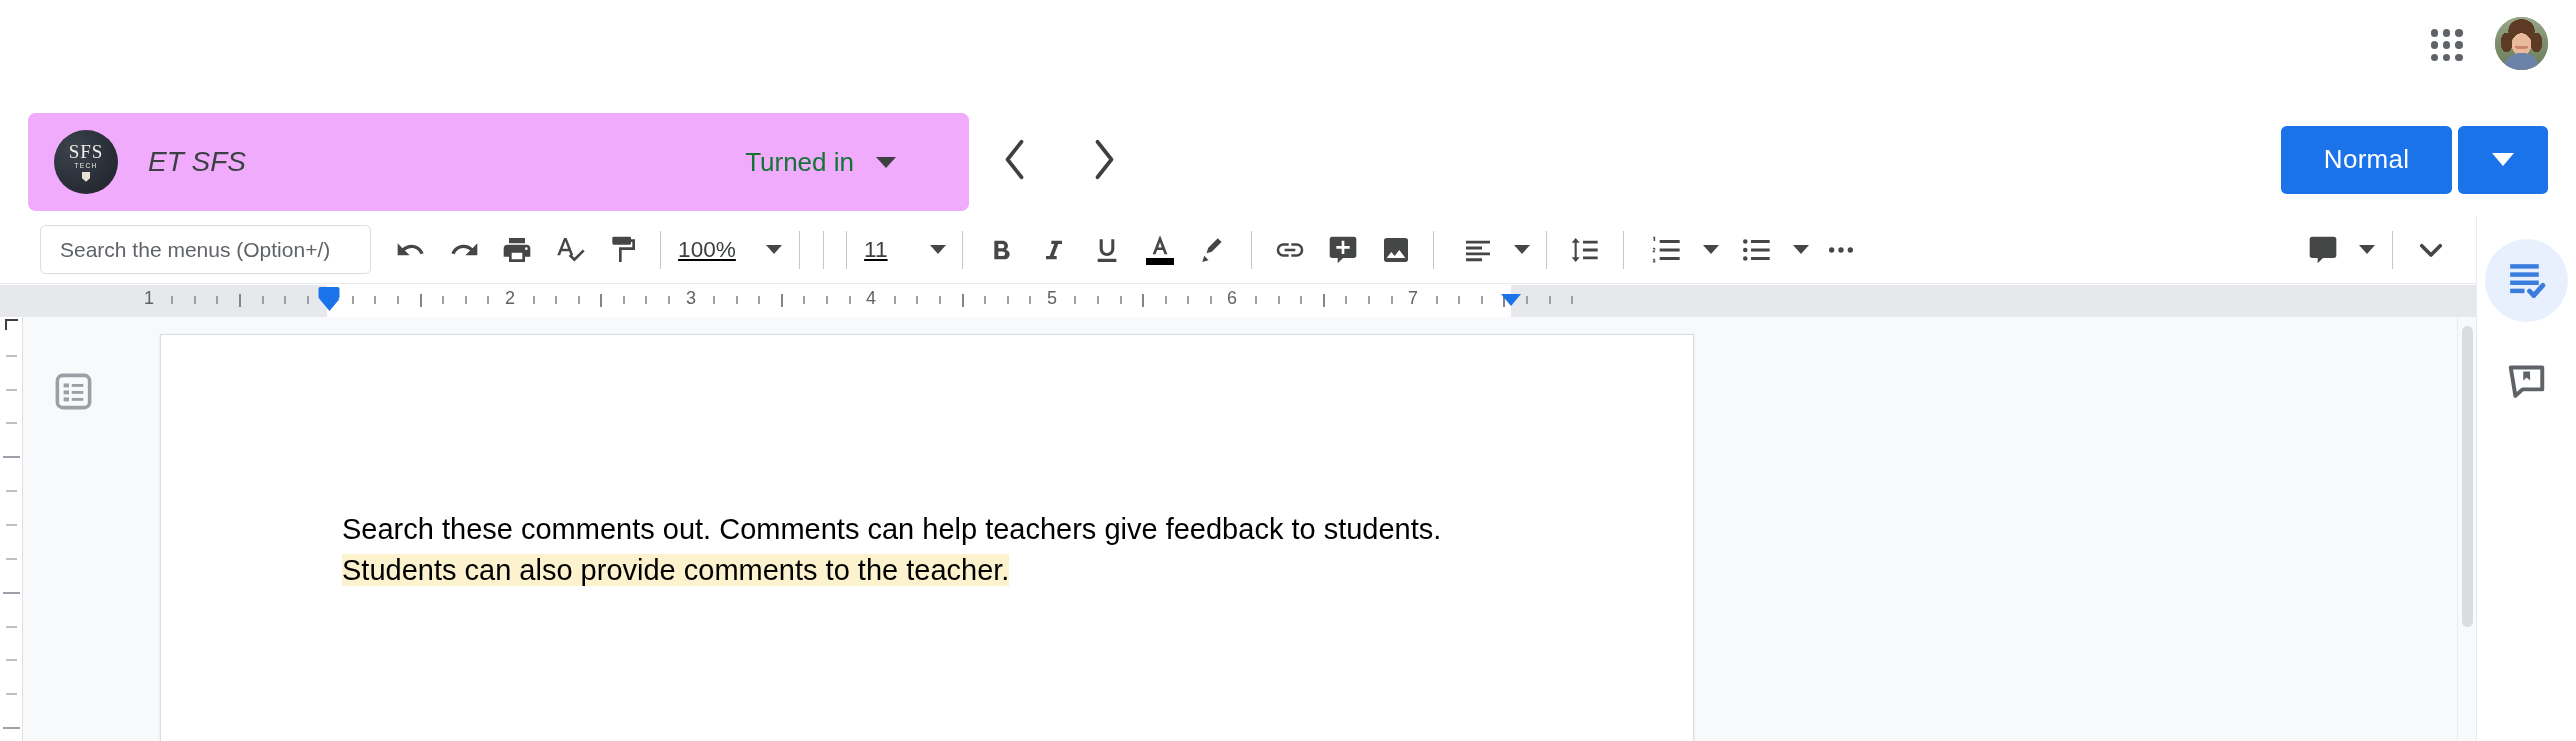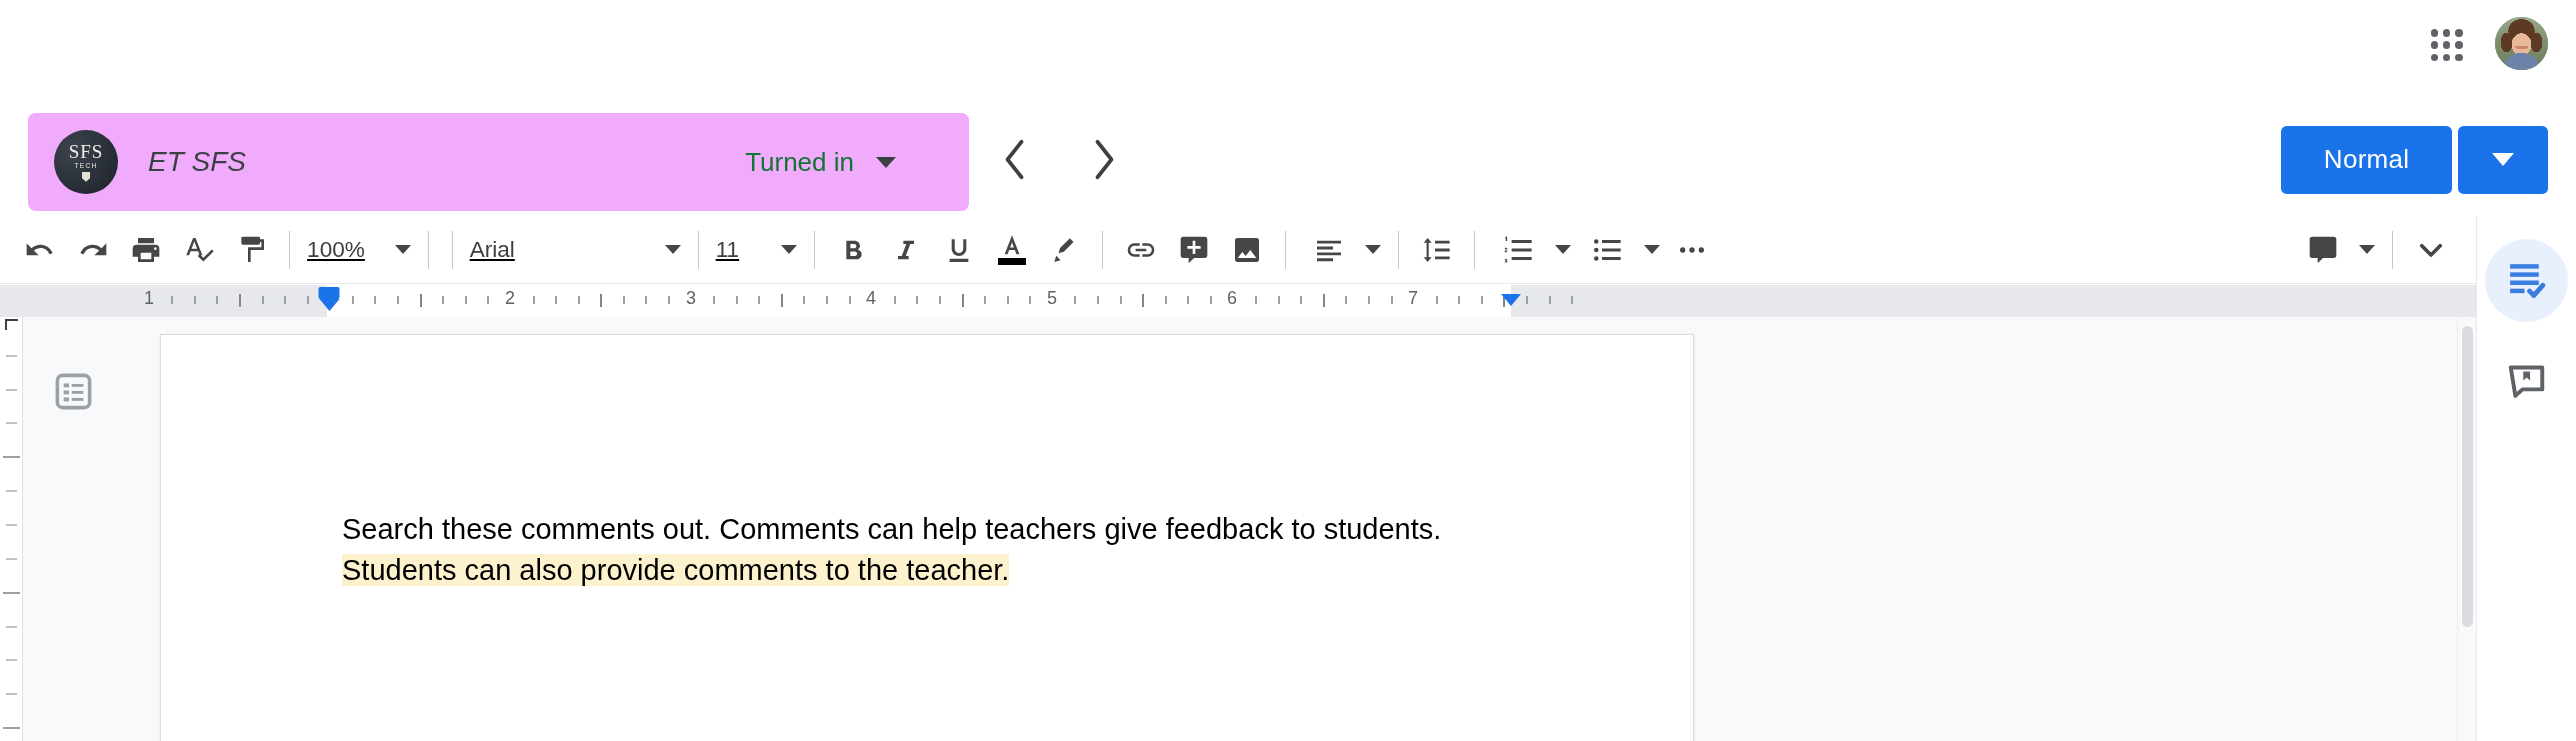--- a/index.html
+++ b/index.html
@@ -306,20 +306,23 @@
     <div class="return-group">
       <button class="btn-return">Normal</button>
       <button class="btn-return-caret">
         <span class="tri"></span>
       </button>
     </div>
   </div>
 
   <div class="toolbar">
 
+    <div class="tb-search">
+      <input type="text" placeholder="Search the menus (Option+/)" style="">
+    </div>
 
     <div class="tb-gap"></div>
 
     <div class="tb-btn">
       <svg width="32" height="32" viewBox="0 0 24 24" fill="#444746">
         <path d="M12.5 8c-2.65 0-5.05 1-6.9 2.6L2 7v9h9l-3.62-3.62A7.45 7.45 0 0 1 12.5 10.5c3.04 0 5.64 1.97 6.56 4.71l2.37-.78C20.21 10.75 16.7 8 12.5 8z"></path>
       </svg>
     </div>
     <div class="tb-btn">
       <svg width="32" height="32" viewBox="0 0 24 24" fill="#444746">
@@ -347,24 +350,20 @@
     <div class="tb-dd w-zoom">
       <span class="txt">100%</span>
       <span class="mini-caret"></span>
     </div>
 
     <div class="tb-sep"></div>
 
 
     <div class="tb-sep"></div>
 
-    <div class="tb-dd w-font">
-      <span class="txt">Arial</span>
-      <span class="mini-caret"></span>
-    </div>
 
     <div class="tb-sep"></div>
 
     <div class="tb-dd w-size">
       <span class="txt">11</span>
       <span class="mini-caret"></span>
     </div>
 
     <div class="tb-sep"></div>
 

